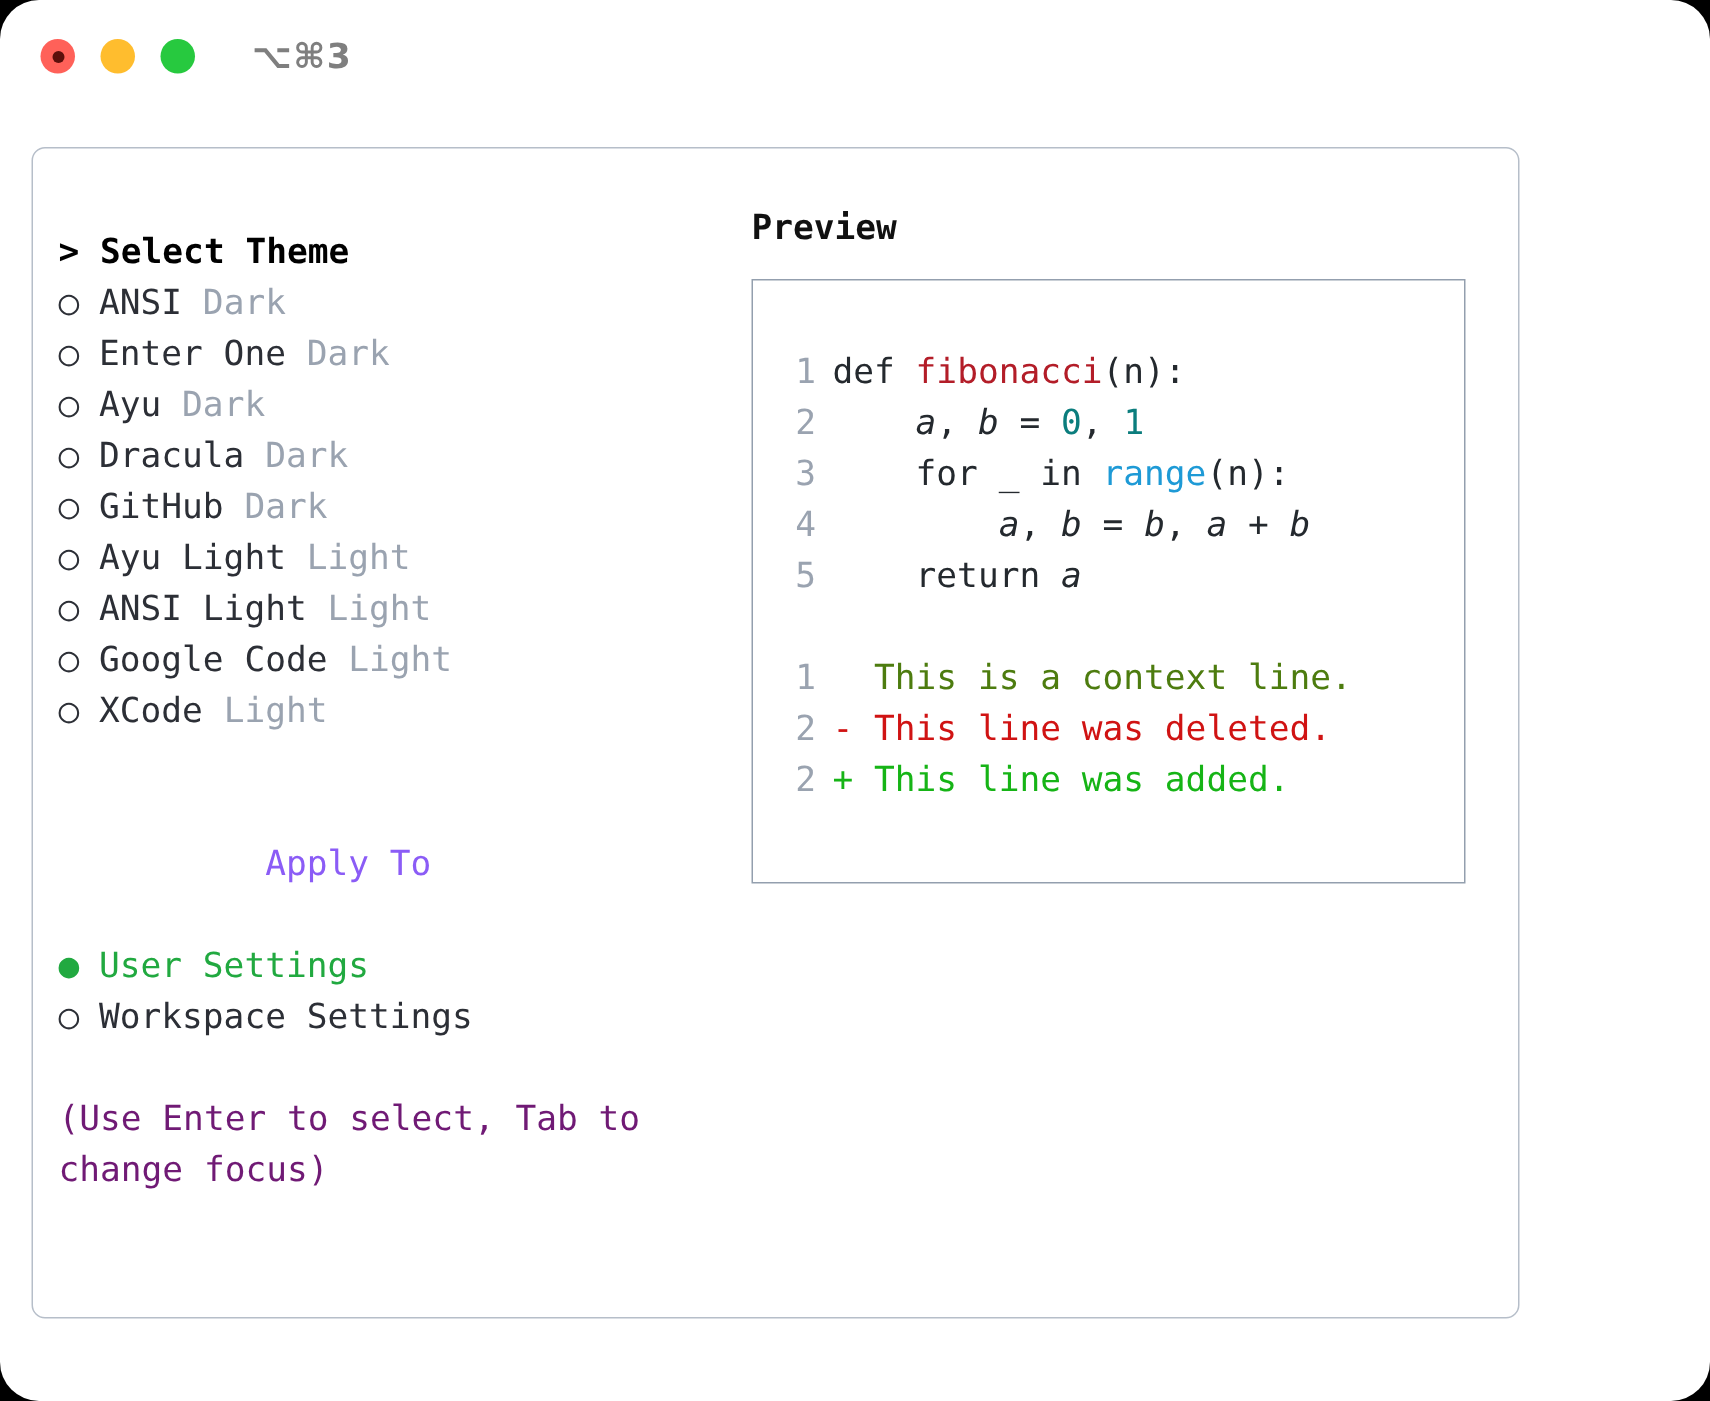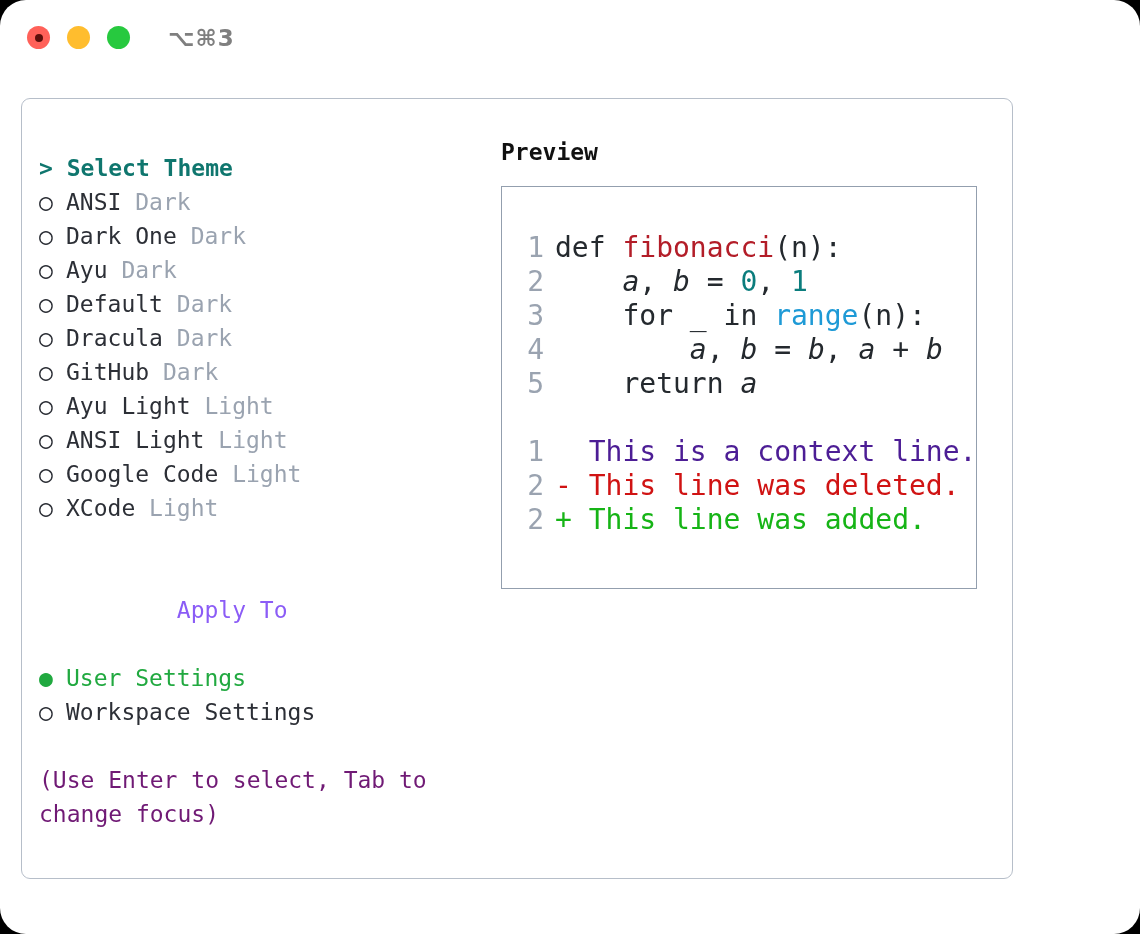--- a/index.html
+++ b/index.html
@@ -71,21 +71,21 @@
   
   .left-col {
     position: absolute;
     left: 17px; top: 52px;
     width: 430px;
   }
   .mono { font-family: "DejaVu Sans Mono", monospace; }
   .list-header {
     font-size: 23px;
     font-weight: bold;
-    color: #0f766e;
+    color: #000000;
     line-height: 34px;
     white-space: pre;
   }
   .opt {
     font-size: 23px;
     line-height: 34px;
     color: #2c2f36;
     white-space: pre;
     display: block;
   }
@@ -122,39 +122,39 @@
     line-height: 34px;
   }
   .preview-box {
     margin-top: 17px;
     width: 476px; height: 403px;
     border: 1.6px solid #939fae;
     background: #ffffff;
     padding: 44px 0 0 0;
   }
   .code-line {
-    font-size: 28px;
+    font-size: 23px;
     line-height: 34px;
     white-space: pre;
     color: #24292e;
     padding-left: 14px;
   }
   .lno {
     display: inline-block;
     width: 28px;
     text-align: right;
     color: #9aa3b0;
     margin-right: 11px;
   }
   .tok-fn   { color: #b31d28; }
   .tok-num  { color: #0b7d7d; font-style: normal; }
   .tok-bi   { color: #1e9ad6; }
   .var      { font-style: italic; }
   .blank-line { height: 34px; }
-  .diff-ctx { color: #4c1d95; text-align: center; }
+  .diff-ctx { color: #4d7c0f; text-align: center; }
   .diff-del { color: #d01313; }
   .diff-add { color: #16b416; }
 </style>
 </head>
 <body>
 
 <div class="window">
 
   <div class="titlebar">
     <div class="dots">
@@ -166,23 +166,22 @@
   </div>
 
   <div class="panel">
 
     <div class="left-col">
 
       <div class="list-header mono">&gt; Select Theme</div>
 
       <div id="theme-items">
           <div class="opt mono"><span class="marker marker-off">○</span><span class="opt-name">ANSI</span><span class="opt-tag"> Dark</span></div>
-          <div class="opt mono"><span class="marker marker-off">○</span><span class="opt-name">Dark One</span><span class="opt-tag"> Dark</span></div>
+          <div class="opt mono"><span class="marker marker-off">○</span><span class="opt-name">Enter One</span><span class="opt-tag"> Dark</span></div>
           <div class="opt mono"><span class="marker marker-off">○</span><span class="opt-name">Ayu</span><span class="opt-tag"> Dark</span></div>
-          <div class="opt mono"><span class="marker marker-off">○</span><span class="opt-name">Default</span><span class="opt-tag"> Dark</span></div>
           <div class="opt mono"><span class="marker marker-off">○</span><span class="opt-name">Dracula</span><span class="opt-tag"> Dark</span></div>
           <div class="opt mono"><span class="marker marker-off">○</span><span class="opt-name">GitHub</span><span class="opt-tag"> Dark</span></div>
           <div class="opt mono"><span class="marker marker-off">○</span><span class="opt-name">Ayu Light</span><span class="opt-tag"> Light</span></div>
           <div class="opt mono"><span class="marker marker-off">○</span><span class="opt-name">ANSI Light</span><span class="opt-tag"> Light</span></div>
           <div class="opt mono"><span class="marker marker-off">○</span><span class="opt-name">Google Code</span><span class="opt-tag"> Light</span></div>
           <div class="opt mono"><span class="marker marker-off">○</span><span class="opt-name">XCode</span><span class="opt-tag"> Light</span></div>
         </div>
 
       <div class="section-gap"></div>
 

